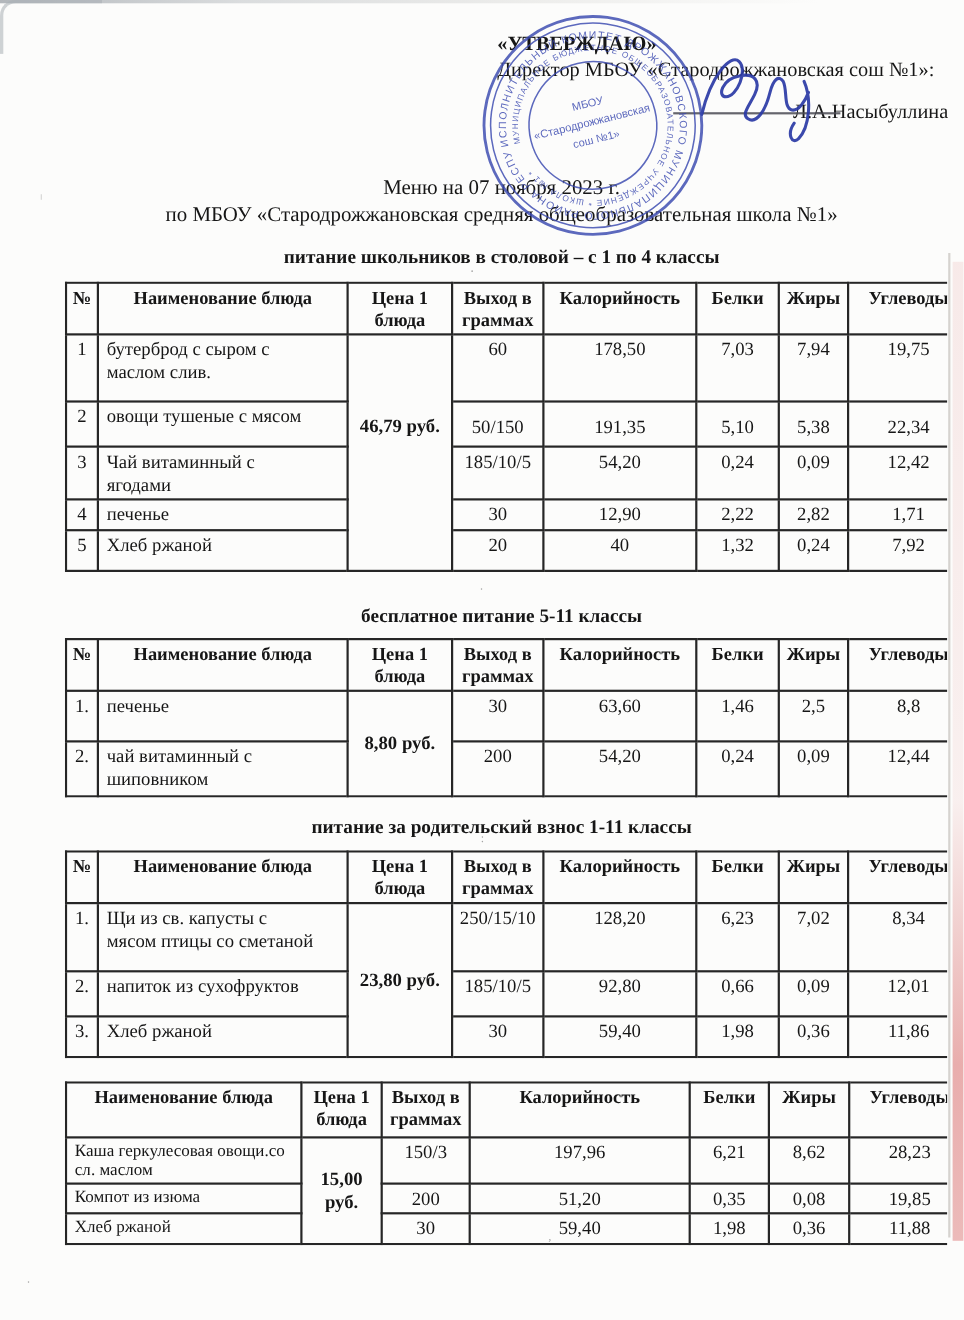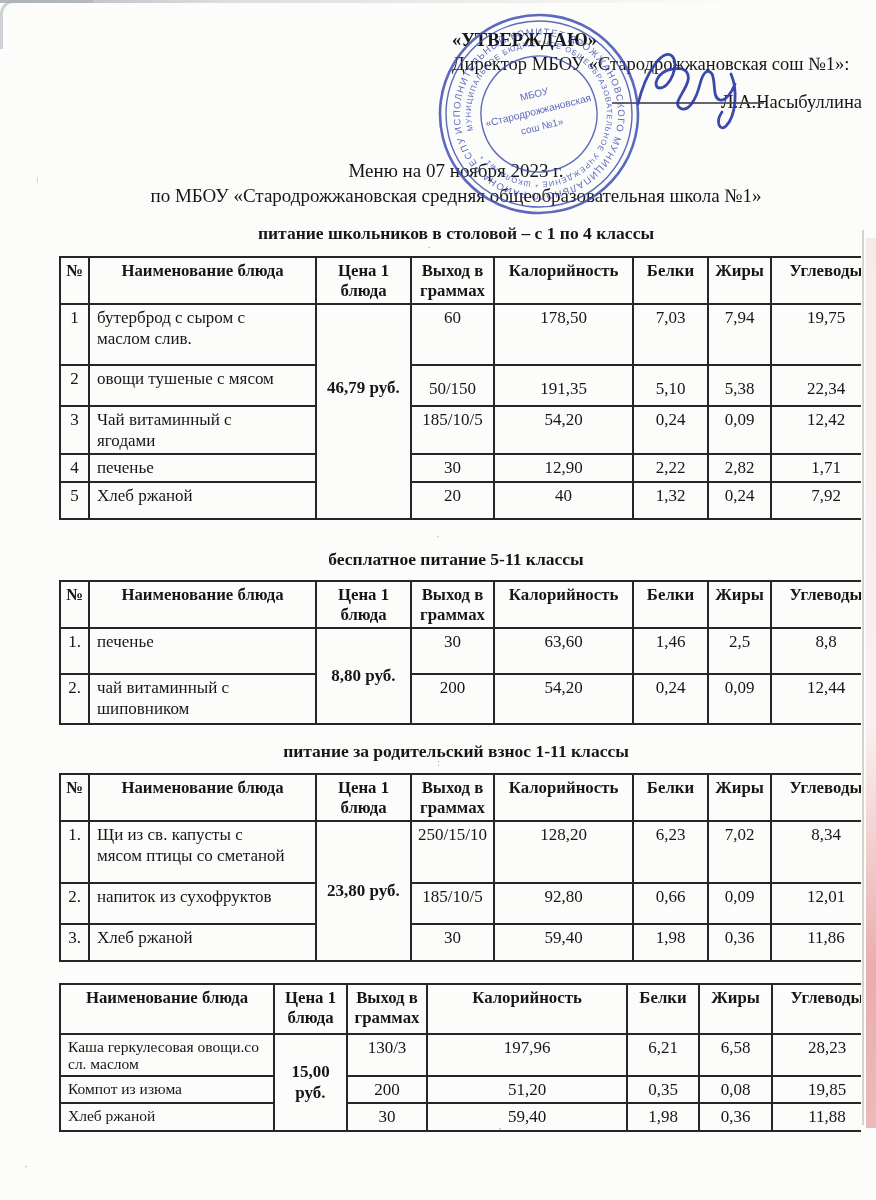--- a/index.html
+++ b/index.html
@@ -275,24 +275,24 @@
     <th>Цена 1 блюда</th>
     <th>Выход в граммах</th>
     <th>Калорийность</th>
     <th>Белки</th>
     <th>Жиры</th>
     <th>Углеводы</th>
   </tr>
   <tr style="height:35px">
     <td class="name">Каша геркулесовая овощи.со сл. маслом</td>
     <td class="price" rowspan="3">15,00 руб.</td>
-    <td class="val">130/3</td>
+    <td class="val">150/3</td>
     <td class="val">197,96</td>
     <td class="val">6,21</td>
-    <td class="val">6,58</td>
+    <td class="val">8,62</td>
     <td class="val">28,23</td>
   </tr>
   <tr style="height:23px">
     <td class="name">Компот из изюма</td>
     <td class="val">200</td>
     <td class="val">51,20</td>
     <td class="val">0,35</td>
     <td class="val">0,08</td>
     <td class="val">19,85</td>
   </tr>

